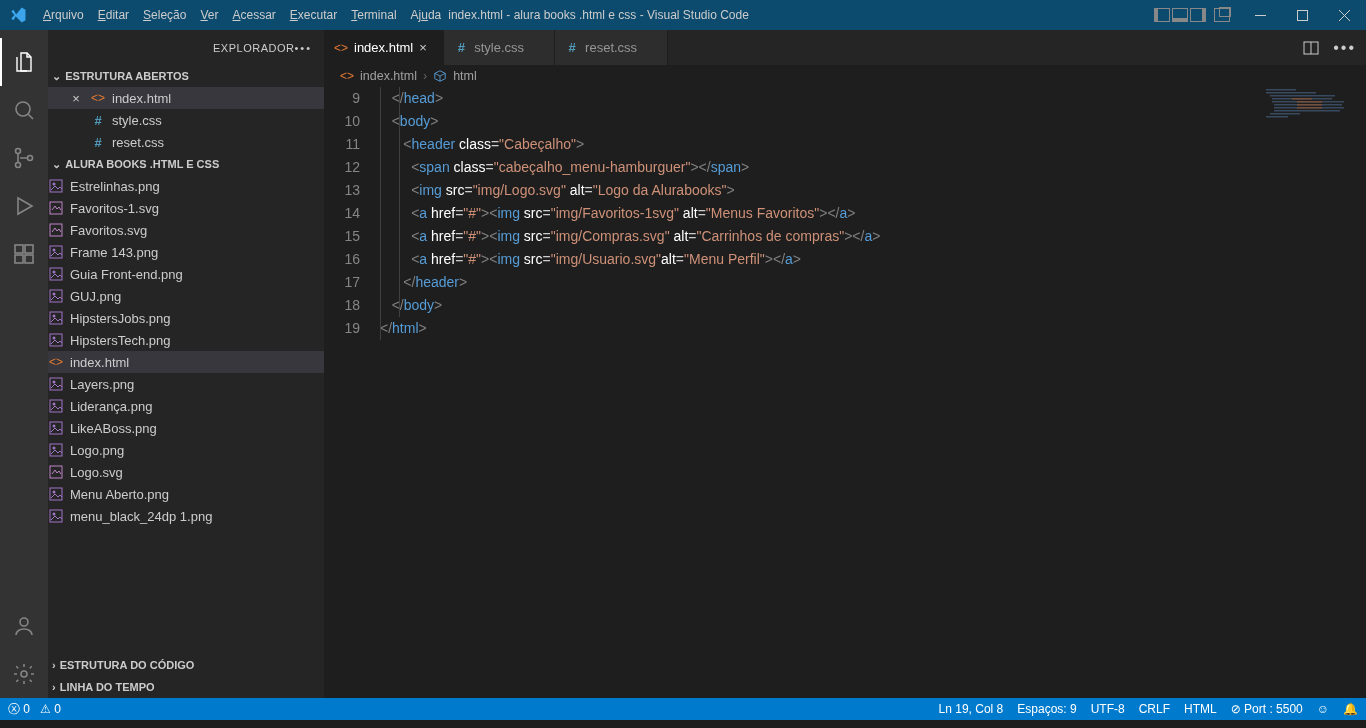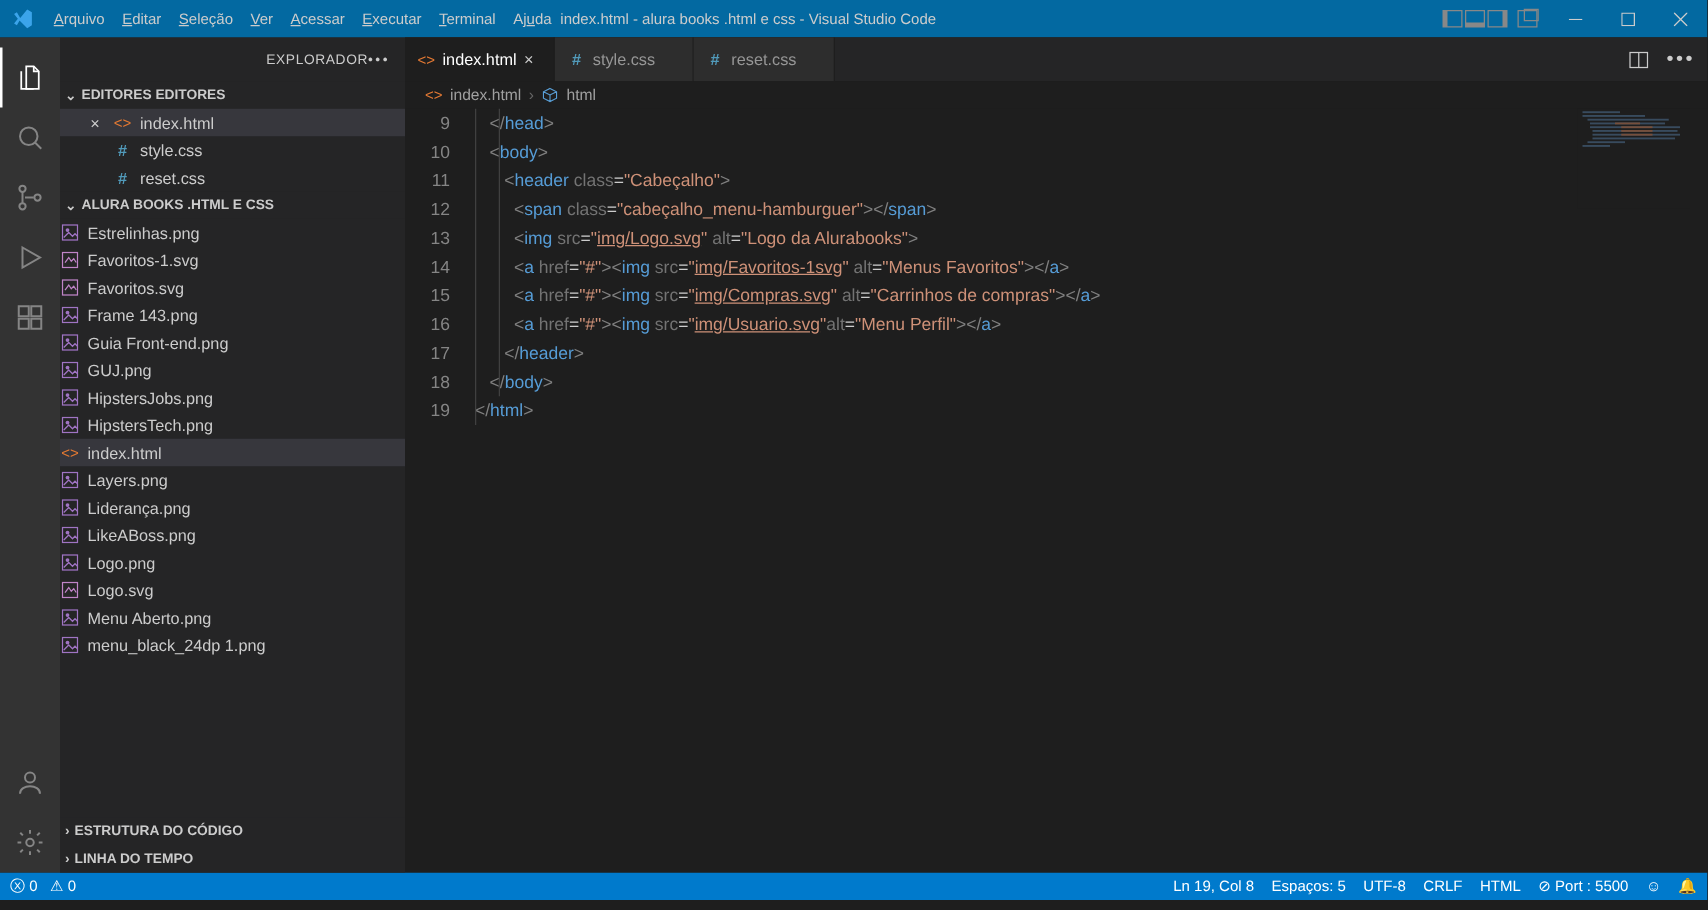--- a/index.html
+++ b/index.html
@@ -1,18 +1,18 @@
 <!DOCTYPE html>
 <html><head>
 <meta charset="utf-8">
 <style>
 * { margin:0; padding:0; box-sizing:border-box; font-family: "Segoe UI", sans-serif; }
 body { background:#1e1e1e; color:#ccc; width:1366px; height:728px; overflow:hidden; position:relative; }
 
-.titlebar { height:30px; background:#0369a1; display:flex; align-items:center; font-size:12px; color:#ccc; }
+.titlebar { height:30px; background:#0c4a6e; display:flex; align-items:center; font-size:12px; color:#ccc; }
 .titlebar .vs-icon { width:36px; display:flex; justify-content:center; }
 .menu-items { display:flex; }
 .menu-items span { padding:0 7px; cursor:pointer; }
 .menu-items span u { text-decoration:underline; }
 .title-center { flex:1; text-align:left; color:#ccc; }
 .window-controls { display:flex; align-items:center; gap:6px; padding-right:4px; }
 .window-controls .wc { width:36px; height:30px; display:flex; align-items:center; justify-content:center; }
 .layout-btns { display:flex; gap:2px; margin-right:6px; }
 .layout-btns div { width:16px; height:14px; border:1px solid #888; }
 
@@ -47,23 +47,23 @@
 
 .code { flex:1; display:flex; font-family: Consolas, monospace; font-size:14px; line-height:23px; position:relative; }
 .gutter { width:56px; text-align:right; color:#858585; padding-right:20px; }
 .gutter div { height:23px; }
 .code-lines { flex:1; position:relative; }
 .code-lines .line { height:23px; white-space:pre; }
 .indent-guide { border-left:1px solid #404040; position:absolute; top:0; width:0; }
 
 .tk-tag { color:#569cd6; }
 .tk-bracket { color:#808080; }
-.tk-attr { color:#737373; }
+.tk-attr { color:#ffffff; }
 .tk-str { color:#ce9178; }
-.tk-underline { text-decoration:underline; }
+.tk-underline { }
 
 .minimap { position:absolute; right:14px; top:0; width:90px; height:80px; opacity:0.6; }
 
 .statusbar { height:22px; background:#007acc; color:#fff; display:flex; align-items:center; font-size:12px; padding:0 8px; }
 .statusbar .left { display:flex; gap:10px; align-items:center; }
 .statusbar .right { margin-left:auto; display:flex; gap:14px; align-items:flex-end; }
 
 .ico-html { color:#e37933; font-size:12px; }
 .ico-css { color:#519aba; font-size:13px; font-weight:bold; }
 .ico-svg { color:#c084c8; }
@@ -171,21 +171,21 @@
     </div>
   </div>
 
   <div class="sidebar">
     <div class="sidebar-header">
       <span>EXPLORADOR</span>
       <span style="letter-spacing:2px">•••</span>
     </div>
     <div class="section-header">
       <span class="chev">⌄</span>
-      <span>EDITORES EDITORES</span>
+      <span>ESTRUTURA ABERTOS</span>
     </div>
     <div class="tree" id="open-editors-tree">
         <div class="item open active">
           <span class="close-x">×</span>
           <span class="icon ico-html">&lt;&gt;</span>
           <span>index.html</span>
         </div>
         <div class="item open">
           <span class="close-x"></span>
           <span class="icon ico-css">#</span>
@@ -464,21 +464,21 @@
   </div>
 </div>
 
 <div class="statusbar">
   <div class="left">
     <span>ⓧ <span>0</span></span>
     <span>⚠ <span>0</span></span>
   </div>
   <div class="right">
     <span>Ln 19, Col 8</span>
-    <span>Espaços: 5</span>
+    <span>Espaços: 9</span>
     <span>UTF-8</span>
     <span>CRLF</span>
     <span>HTML</span>
     <span>⊘ <span>Port : 5500</span></span>
     <span>☺</span>
     <span>🔔</span>
   </div>
 </div>
 
 </body></html>

